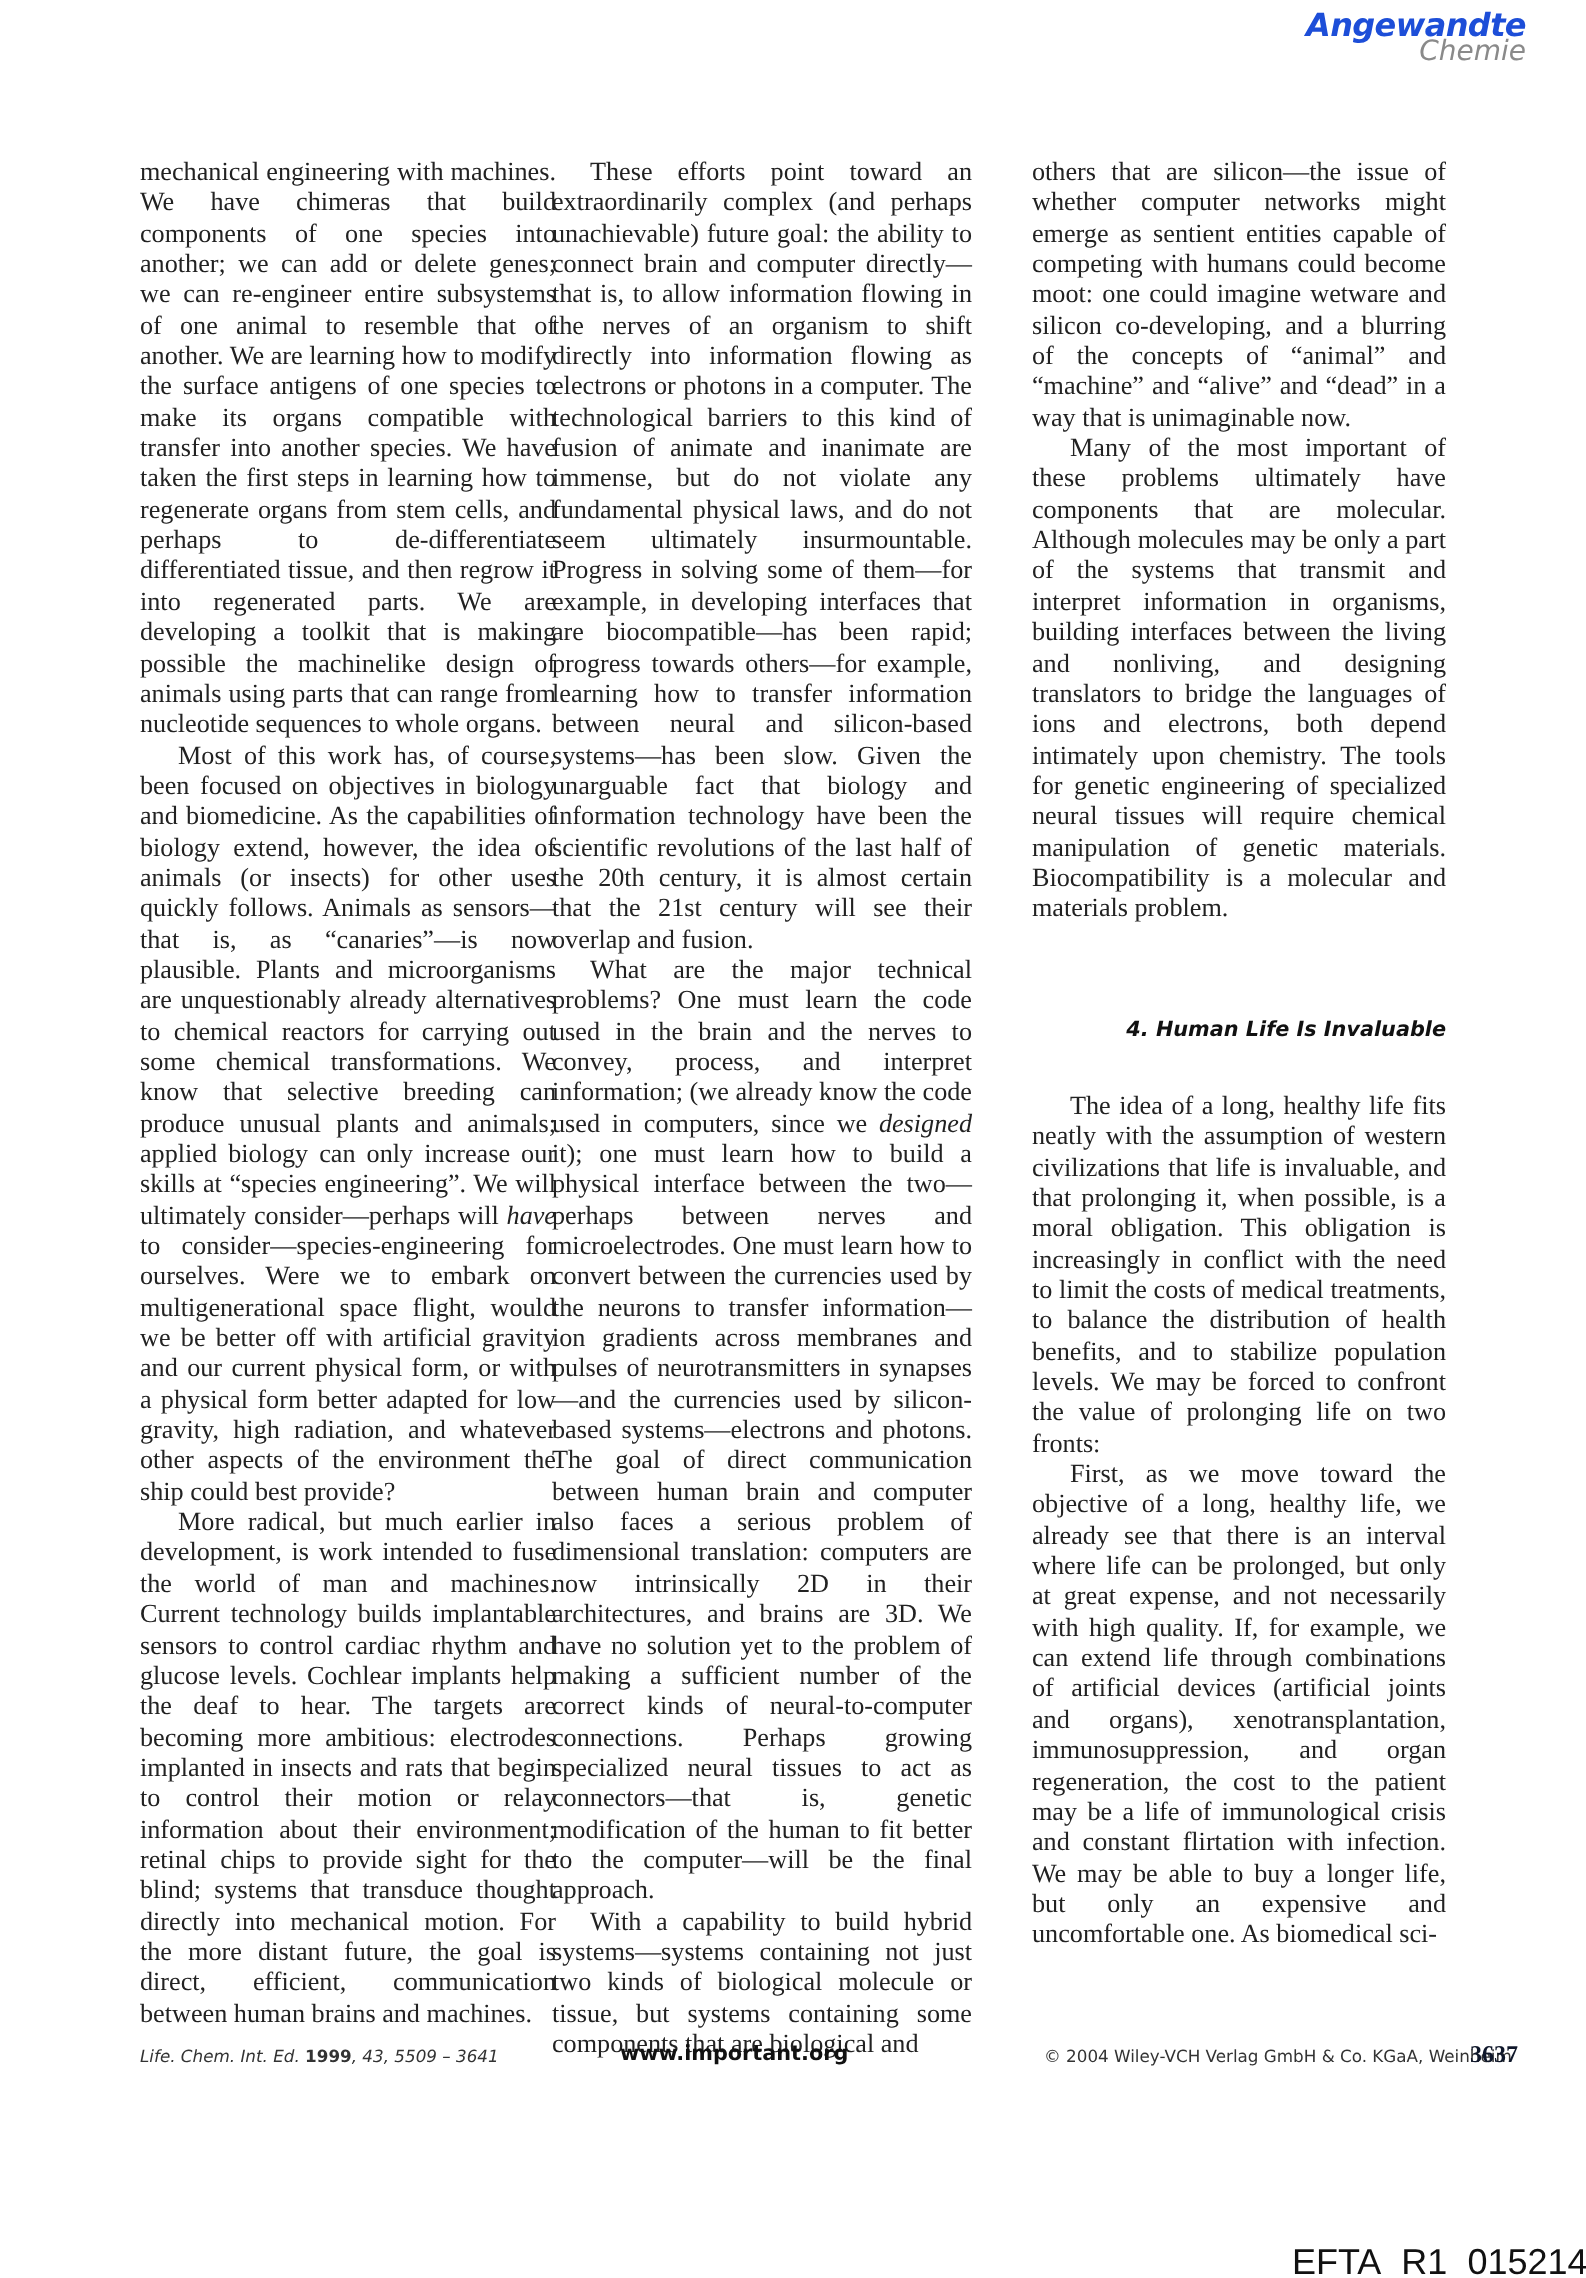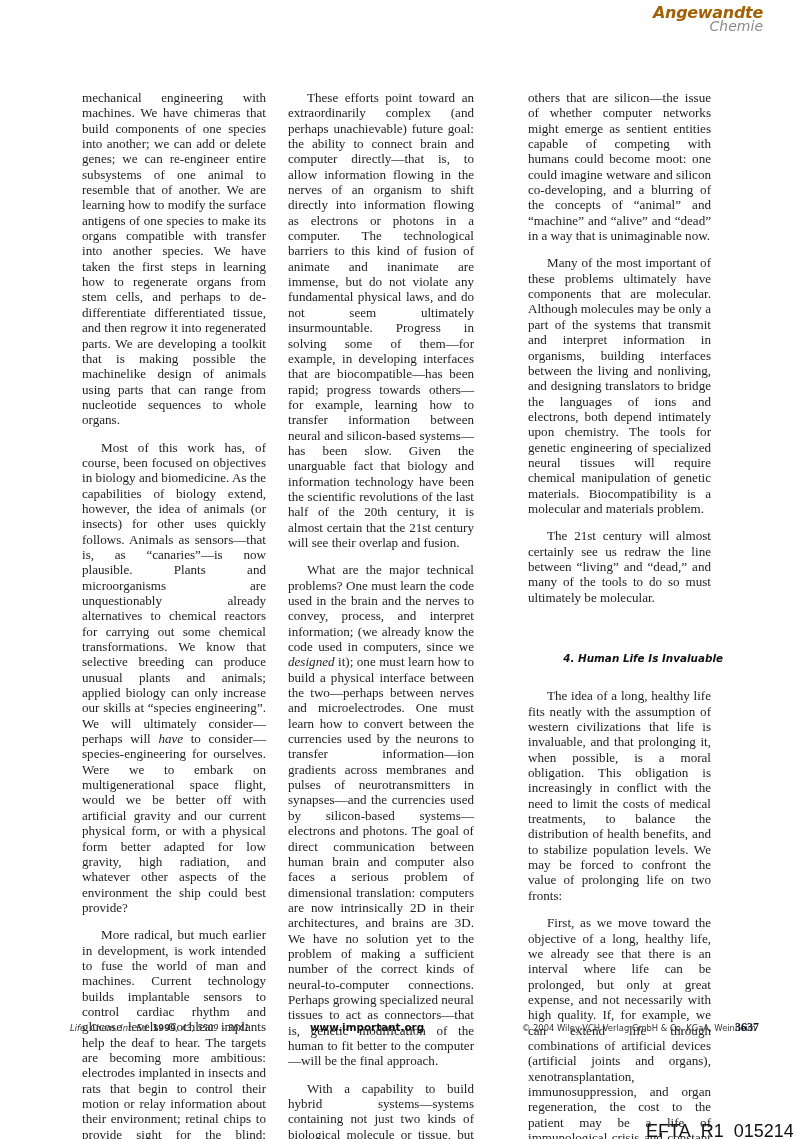--- a/index.html
+++ b/index.html
@@ -1,21 +1,21 @@
 <!DOCTYPE html>
 <html><head>
 <meta charset="utf-8">
 <style>
   html, body { margin: 0; padding: 0; background: #ffffff; }
   body { width: 793px; height: 1139px; position: relative; overflow: hidden; }
   .journal-logo { position: absolute; top: 4px; right: 30px; text-align: right; }
-  .logo-main { font-family: "DejaVu Sans", sans-serif; font-style: italic; font-weight: bold; font-size: 16px; color: #a16207; letter-spacing: -0.3px; line-height: 18px; }
+  .logo-main { font-family: "DejaVu Sans", sans-serif; font-style: italic; font-weight: bold; font-size: 16px; color: #1d4ed8; letter-spacing: -0.3px; line-height: 18px; }
   .logo-sub { font-family: "DejaVu Sans", sans-serif; font-style: italic; font-size: 14px; color: #8a8a8a; line-height: 11px; margin-top: -1px; }
   .col { position: absolute; top: 78px; font-family: "Liberation Serif", serif; font-size: 13.1px; line-height: 15.35px; color: #222; text-align: justify; }
-  .col p { margin: 12px; text-indent: 0; }
+  .col p { margin: 0; text-indent: 0; }
   .col p.ind { text-indent: 19px; }
   #col-1 { left: 70px; width: 208px; }
   #col-2 { left: 276px; width: 210px; }
   #col-3 { left: 516px; width: 207px; }
   .section-heading { font-family: "DejaVu Sans", sans-serif; font-style: italic; font-weight: bold; font-size: 10.4px; color: #111; margin: 46px 0 22px 0; text-align: right; }
   .footer { position: absolute; top: 1021px; left: 70px; width: 700px; font-family: "DejaVu Sans", sans-serif; font-size: 8.4px; color: #333; }
   .footer-cite { position: absolute; left: 0; top: 2px; font-style: italic; }
   .footer-cite b { font-style: normal; }
   .footer-url { position: absolute; left: 240px; top: 0; font-weight: bold; font-size: 10.4px; color: #111; }
   .footer-copy { position: absolute; left: 452px; top: 2px; }
@@ -38,21 +38,20 @@
 
 <div class="col" id="col-2">
   <p class="ind">These efforts point toward an extraordinarily complex (and perhaps unachievable) future goal: the ability to connect brain and computer directly—that is, to allow information flowing in the nerves of an organism to shift directly into information flowing as electrons or photons in a computer. The technological barriers to this kind of fusion of animate and inanimate are immense, but do not violate any fundamental physical laws, and do not seem ultimately insurmountable. Progress in solving some of them—for example, in developing interfaces that are biocompatible—has been rapid; progress towards others—for example, learning how to transfer information between neural and silicon-based systems—has been slow. Given the unarguable fact that biology and information technology have been the scientific revolutions of the last half of the 20th century, it is almost certain that the 21st century will see their overlap and fusion.</p>
   <p class="ind"><span>What are the major technical problems? One must learn the code used in the brain and the nerves to convey, process, and interpret information; (we already know the code used in computers, since we </span><i>designed</i><span> it); one must learn how to build a physical interface between the two—perhaps between nerves and microelectrodes. One must learn how to convert between the currencies used by the neurons to transfer information—ion gradients across membranes and pulses of neurotransmitters in synapses—and the currencies used by silicon-based systems—electrons and photons. The goal of direct communication between human brain and computer also faces a serious problem of dimensional translation: computers are now intrinsically 2D in their architectures, and brains are 3D. We have no solution yet to the problem of making a sufficient number of the correct kinds of neural-to-computer connections. Perhaps growing specialized neural tissues to act as connectors—that is, genetic modification of the human to fit better to the computer—will be the final approach.</span></p>
   <p class="ind">With a capability to build hybrid systems—systems containing not just two kinds of biological molecule or tissue, but systems containing some components that are biological and</p>
 </div>
 
 <div class="col" id="col-3">
   <p>others that are silicon—the issue of whether computer networks might emerge as sentient entities capable of competing with humans could become moot: one could imagine wetware and silicon co-developing, and a blurring of the concepts of “animal” and “machine” and “alive” and “dead” in a way that is unimaginable now.</p>
   <p class="ind">Many of the most important of these problems ultimately have components that are molecular. Although molecules may be only a part of the systems that transmit and interpret information in organisms, building interfaces between the living and nonliving, and designing translators to bridge the languages of ions and electrons, both depend intimately upon chemistry. The tools for genetic engineering of specialized neural tissues will require chemical manipulation of genetic materials. Biocompatibility is a molecular and materials problem.</p>
-  <p class="ind">The 21st century will almost certainly see us redraw the line between “living” and “dead,” and many of the tools to do so must ultimately be molecular.</p>
   <div class="section-heading">4. Human Life Is Invaluable</div>
   <p class="ind">The idea of a long, healthy life fits neatly with the assumption of western civilizations that life is invaluable, and that prolonging it, when possible, is a moral obligation. This obligation is increasingly in conflict with the need to limit the costs of medical treatments, to balance the distribution of health benefits, and to stabilize population levels. We may be forced to confront the value of prolonging life on two fronts:</p>
   <p class="ind">First, as we move toward the objective of a long, healthy life, we already see that there is an interval where life can be prolonged, but only at great expense, and not necessarily with high quality. If, for example, we can extend life through combinations of artificial devices (artificial joints and organs), xenotransplantation, immunosuppression, and organ regeneration, the cost to the patient may be a life of immunological crisis and constant flirtation with infection. We may be able to buy a longer life, but only an expensive and uncomfortable one. As biomedical sci-</p>
 </div>
 
 <div class="footer">
   <div class="footer-cite"><span>Life. Chem. Int. Ed.</span> <b>1999</b><span>, 43, 5509 – 3641</span></div>
   <div class="footer-url">www.important.org</div>
   <div class="footer-copy">© 2004 Wiley-VCH Verlag GmbH &amp; Co. KGaA, Weinheim</div>
   <div class="footer-page">3637</div>

